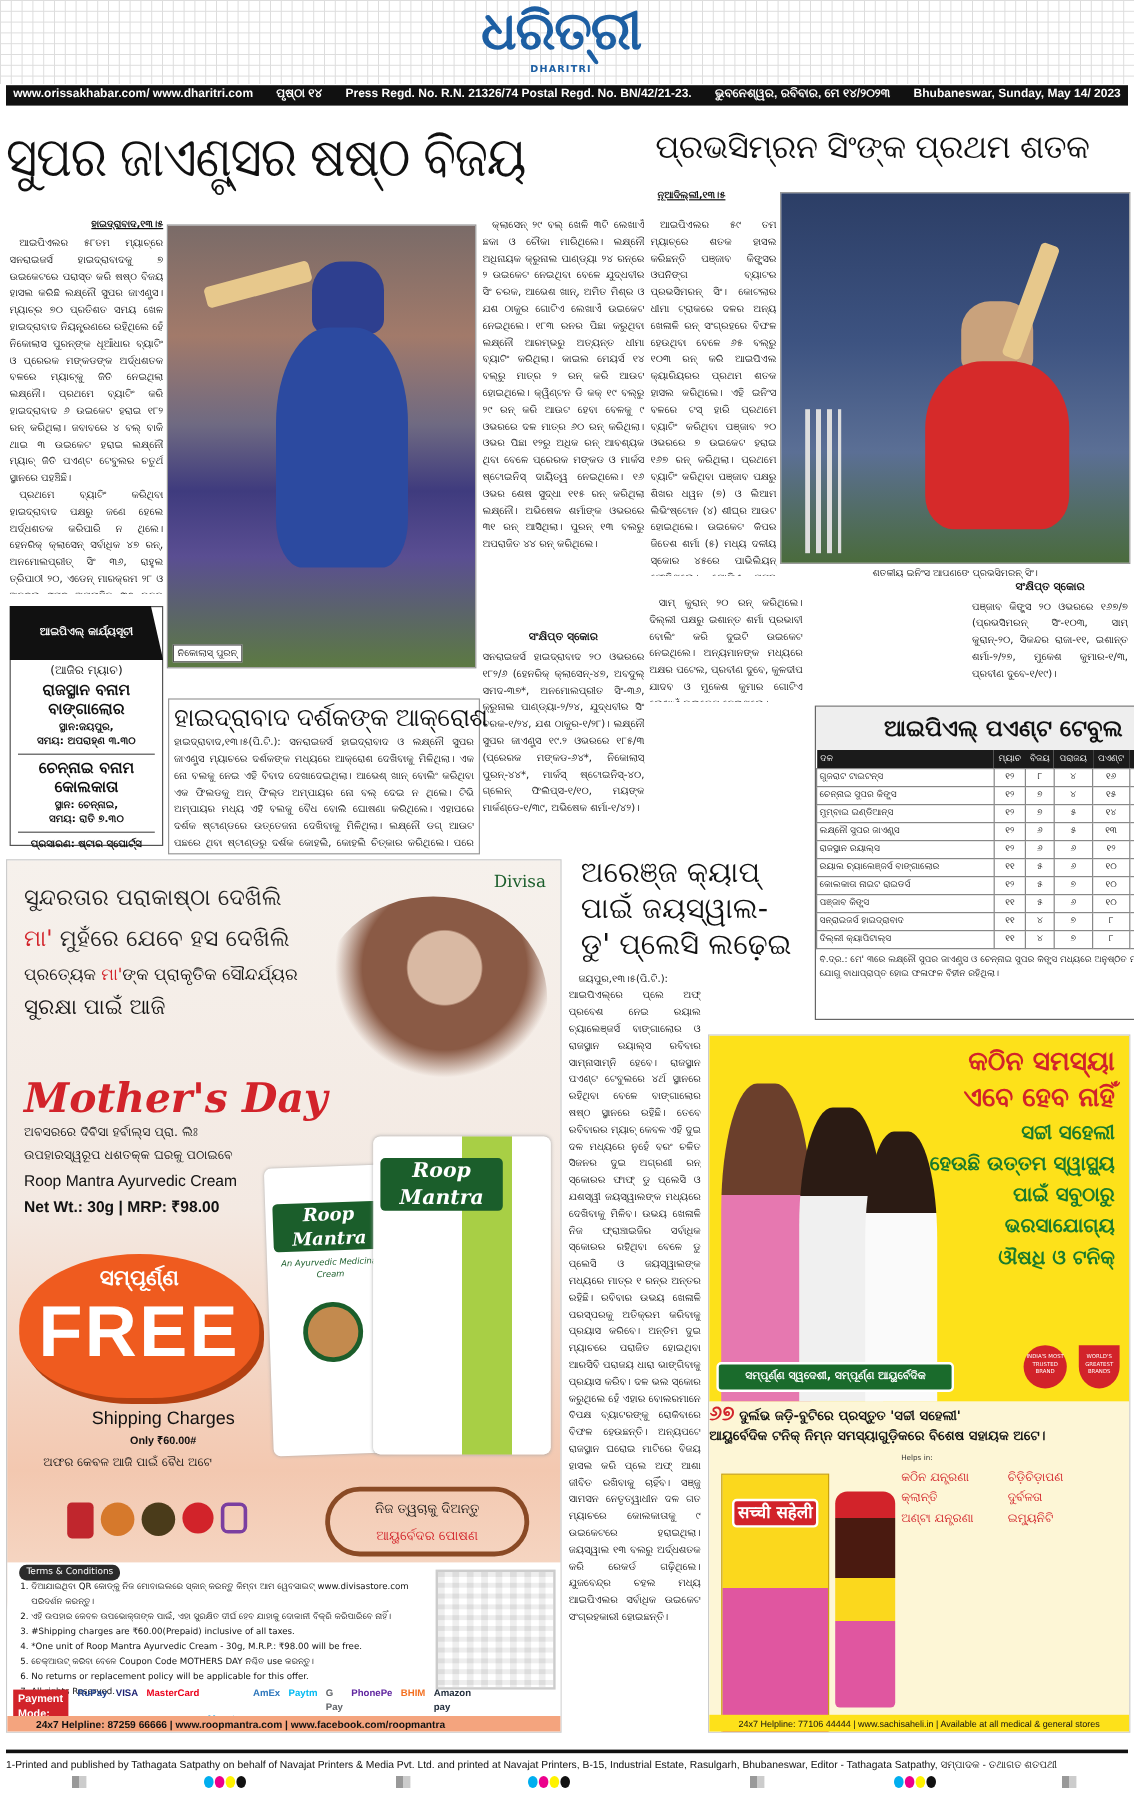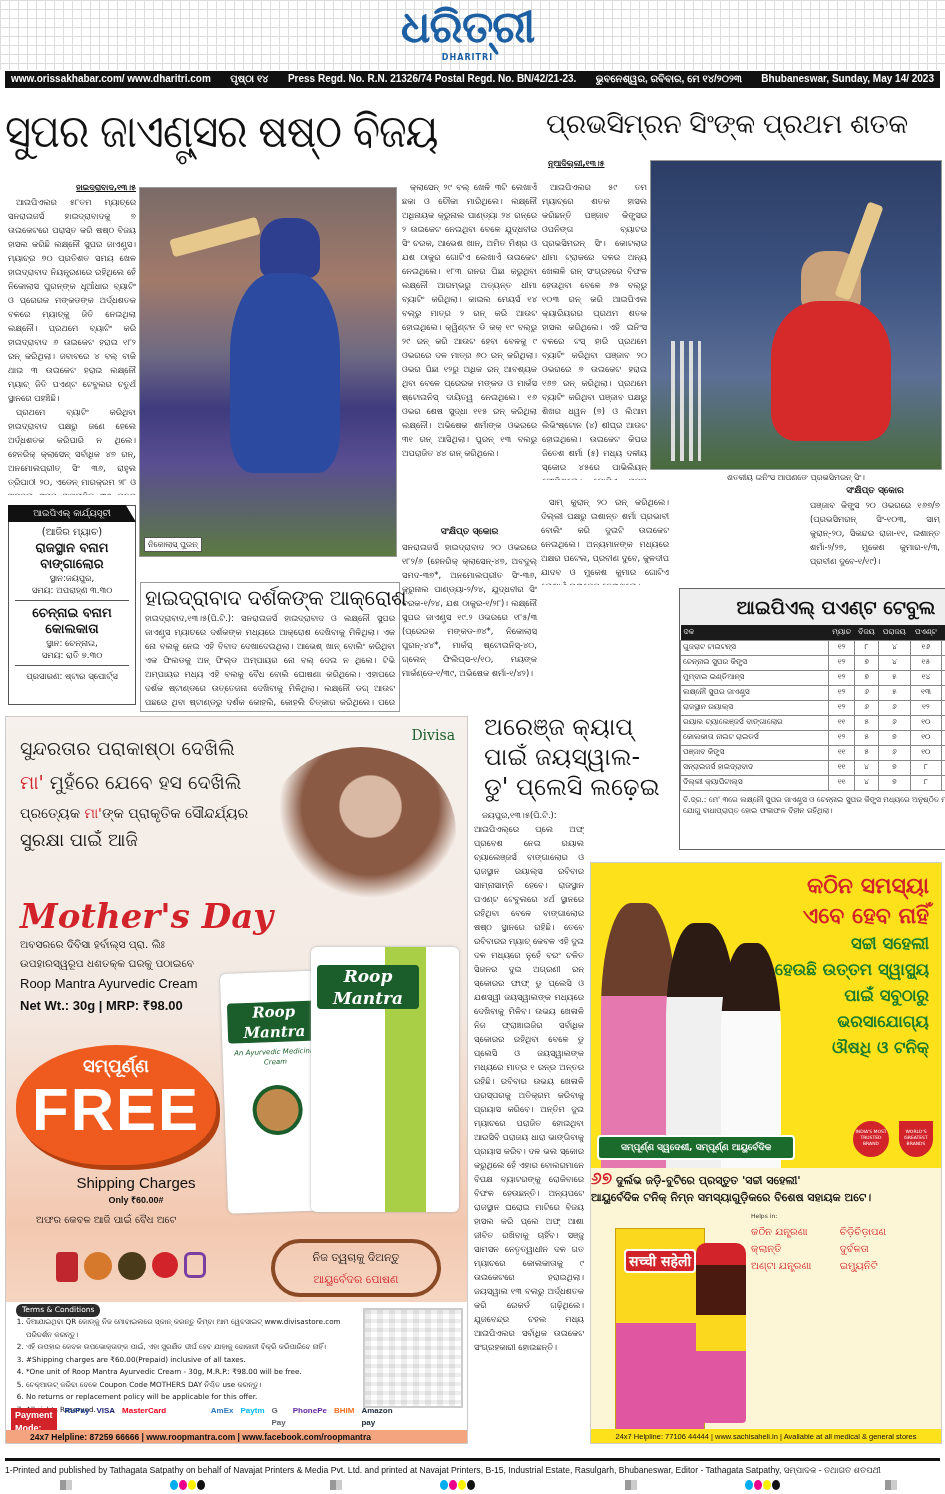--- a/index.html
+++ b/index.html
@@ -20,24 +20,24 @@
 .col p{text-indent:8px}
 
 .photo{overflow:hidden;border:1px solid #999}
 #photo-lsg{left:139px;top:187px;width:258px;height:370px;background:linear-gradient(180deg,#7a6b68 0%,#a27a6a 25%,#6f6a82 45%,#3f3b7e 60%,#5a4e92 75%,#5c7a42 100%)}
 #photo-pbks{left:650px;top:160px;width:292px;height:310px;background:linear-gradient(180deg,#2c3e66 0%,#3d5381 40%,#5b6f95 70%,#4a6b3c 100%)}
 .player{position:absolute;border-radius:40% 40% 20% 20%}
 .caption-box{position:absolute;left:4px;bottom:4px;background:#fff;border:1px solid #555;font-size:8px;padding:1px 3px;line-height:11px}
 .photo-caption{font-size:8px;text-align:center}
 
 #schedule{left:8px;top:505px;width:128px;height:200px;border:1px solid #555;text-align:center}
-#schedule .tag{background:#111;color:#fff;font-size:9px;font-weight:normal;padding:2px 4px;margin:-1px -1px 3px -1px;clip-path:polygon(0 0,92% 0,100% 100%,0 100%)}
+#schedule .tag{background:#111;color:#fff;font-size:9px;font-weight:bold;padding:16px 4px;margin:-1px -1px 3px -1px;clip-path:polygon(0 0,92% 0,100% 100%,0 100%)}
 #schedule .sub{font-size:10px}
 #schedule .match{font-size:13px;font-weight:bold;line-height:16px}
-#schedule .venue{font-size:8.5px;font-weight:normal;line-height:12px}
+#schedule .venue{font-size:8.5px;font-weight:bold;line-height:12px}
 #schedule hr{border:none;border-top:1px solid #555;margin:4px 6px}
 
 #hyd-box{left:140px;top:582px;width:260px;height:130px;border:1px solid #999;padding:2px 4px}
 #hyd-box .title{font-size:21px;line-height:26px;white-space:nowrap;letter-spacing:-0.5px}
 
 #points{left:679px;top:588px;width:314px;height:262px;border:1px solid #666;font-size:7.5px}
 #points .title{background:#eee;font-size:19px;font-weight:bold;text-align:center;height:36px;line-height:36px;white-space:nowrap}
 #points table{width:100%;border-collapse:collapse}
 #points th{background:#1b1b1b;color:#fff;font-weight:normal;height:15px;font-size:7.5px}
 #points td{border:1px solid #888;height:15px;text-align:center;padding:0 2px}
@@ -357,21 +357,21 @@
     <div style="position:absolute;left:0;top:2px;width:100%;text-align:left;font-size:11px;line-height:17px;font-weight:bold">
       <div><span style="color:#d2232a;font-size:17px">୬୭</span> <span>ଦୁର୍ଲଭ ଜଡ଼ି-ବୁଟିରେ ପ୍ରସ୍ତୁତ 'ସଚ୍ଚୀ ସହେଲୀ'</span></div>
       <div>ଆୟୁର୍ବେଦିକ ଟନିକ୍ ନିମ୍ନ ସମସ୍ୟାଗୁଡ଼ିକରେ ବିଶେଷ ସହାୟକ ଅଟେ।</div>
     </div>
     <div class="helps">
       <div style="width:100%;font-size:6px;color:#333;line-height:8px">Helps in:</div>
       <div>କଠିନ ଯନ୍ତ୍ରଣା</div><div>ଚିଡ଼ିଚିଡ଼ାପଣ</div>
       <div>କ୍ଲାନ୍ତି</div><div>ଦୁର୍ବଳତା</div>
       <div>ଅଣ୍ଟା ଯନ୍ତ୍ରଣା</div><div>ଇମ୍ୟୁନିଟି</div>
     </div>
-    <div style="position:absolute;left:24px;top:60px;width:90px;height:237px;background:linear-gradient(180deg,#fbd81d 0 40%,#e056a0 40% 88%,#d2232a 88%);border:1px solid #c9a10e">
+    <div style="position:absolute;left:10px;top:60px;width:90px;height:237px;background:linear-gradient(180deg,#fbd81d 0 40%,#e056a0 40% 88%,#d2232a 88%);border:1px solid #c9a10e">
       <div style="margin:20px 8px 0;background:#d2232a;color:#fff;font-size:14px;font-weight:bold;text-align:center;border:2px solid #fff;border-radius:4px">सच्ची सहेली</div>
     </div>
     <div style="position:absolute;left:105px;top:75px;width:50px;height:180px;background:linear-gradient(180deg,#d2232a 0 12%,#4a1a10 12% 40%,#fbd81d 40% 60%,#e056a0 60%);border-radius:10px 10px 4px 4px"></div>
     <div class="helpline2">24x7 Helpline: 77106 44444 | www.sachisaheli.in | Available at all medical &amp; general stores</div>
   </div>
 </div>
 
 <div id="footer-rule" class="abs"></div>
 <div id="footer" class="abs">1-Printed and published by Tathagata Satpathy on behalf of Navajat Printers &amp; Media Pvt. Ltd. and printed at Navajat Printers, B-15, Industrial Estate, Rasulgarh, Bhubaneswar, Editor - Tathagata Satpathy, ସମ୍ପାଦକ - ତଥାଗତ ଶତପଥୀ</div>
 <div class="gray" style="left:60px"></div>

